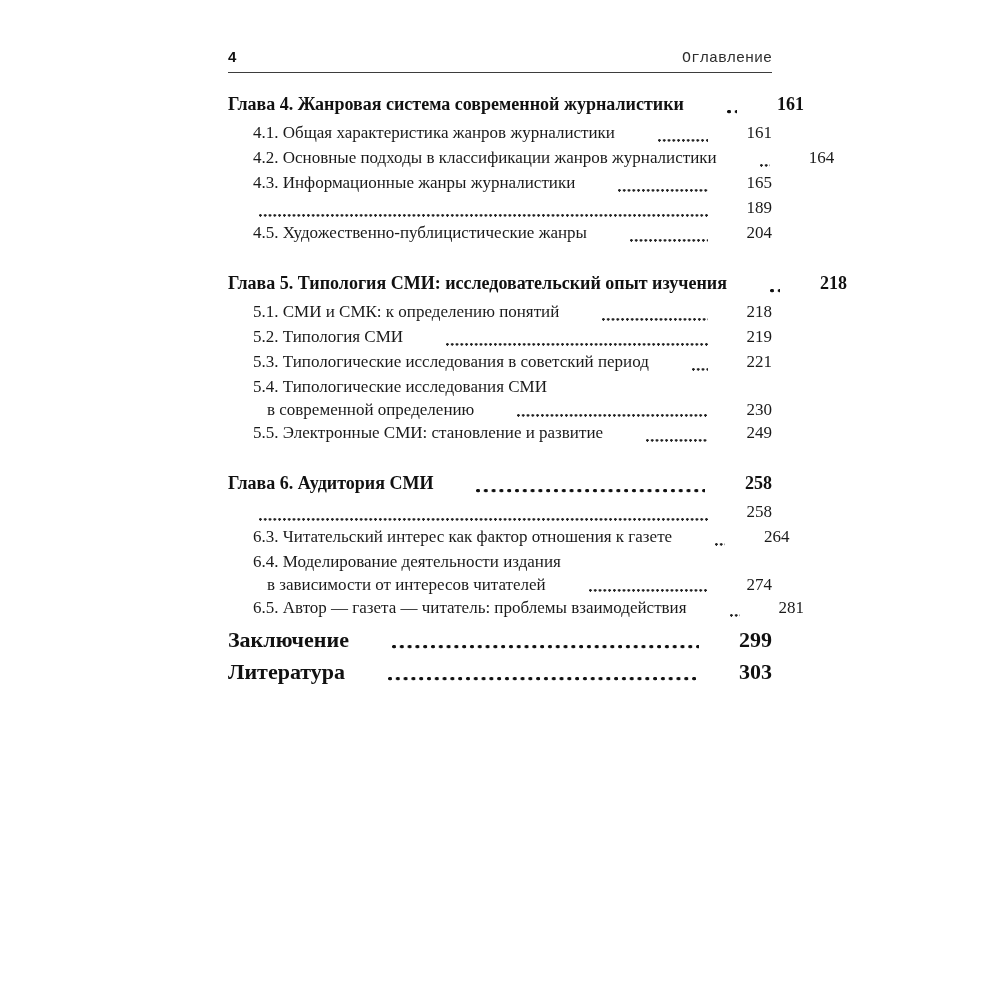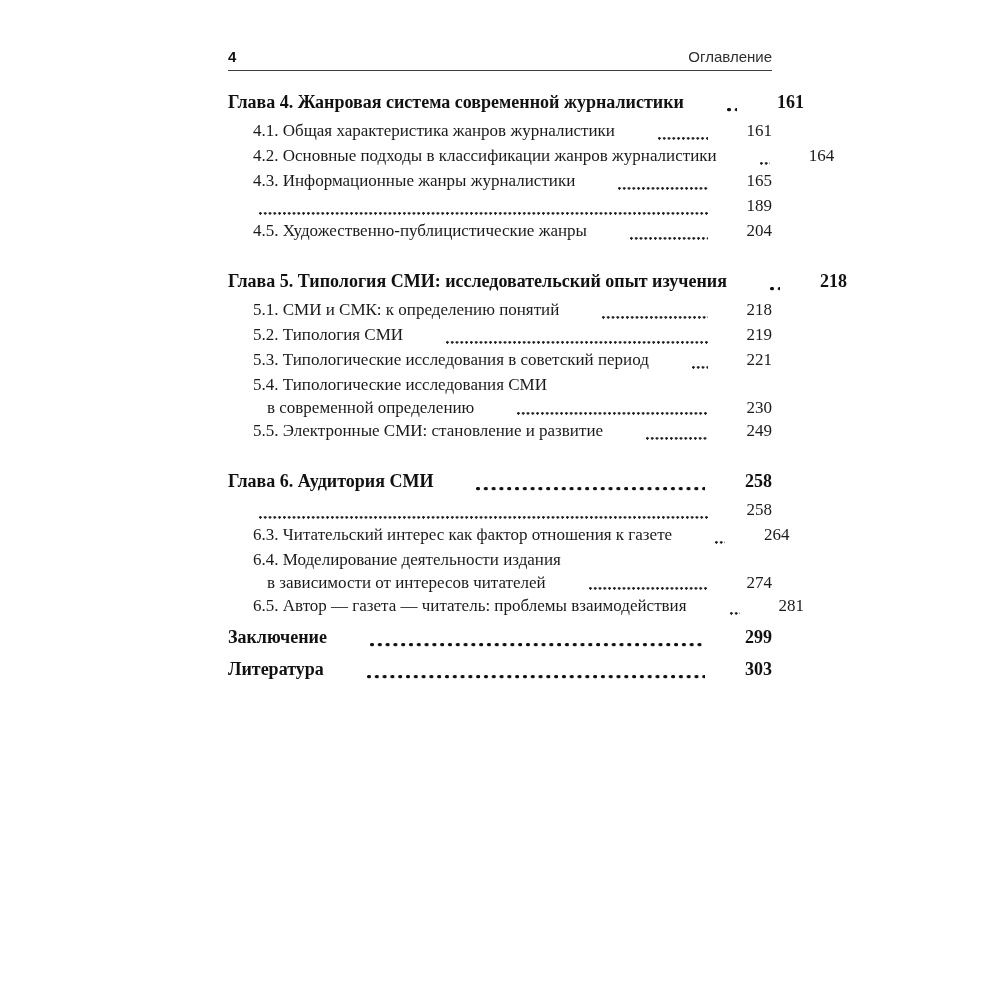--- a/index.html
+++ b/index.html
@@ -25,20 +25,21 @@
     font-size: 15px;
     border-bottom: 1.5px solid #3d3d3d;
     padding-bottom: 5px;
   }
   .header .pgnum {
     font-weight: bold;
     color: #111;
   }
   .header .htitle {
     color: #2e2e2e;
+    font-family: Liberation Mono, monospace;
   }
   .toc {
     margin-top: 19px;
     font-family: "Liberation Serif", "DejaVu Serif", serif;
     font-size: 17px;
   }
   .row {
     display: flex;
     align-items: baseline;
     line-height: 25px;
@@ -72,21 +73,21 @@
     background-size: 7.8px 6px;
   }
   .item { padding-left: 25px; }
   .item.wrap-first { line-height: 25px; }
   .item.cont {
     padding-left: 39px;
     line-height: 21px;
   }
   .footer-row {
     font-weight: bold;
-    font-size: 18px;
+    font-size: 22px;
     margin-top: 7px;
     color: #111;
   }
   .footer-row .fill {
     height: 6px;
     margin: 0 3px 3px 6px;
     background-image: radial-gradient(circle at 2px 3.6px, #111 1.65px, transparent 2.05px);
     background-size: 7.8px 6px;
   }
 </style>

